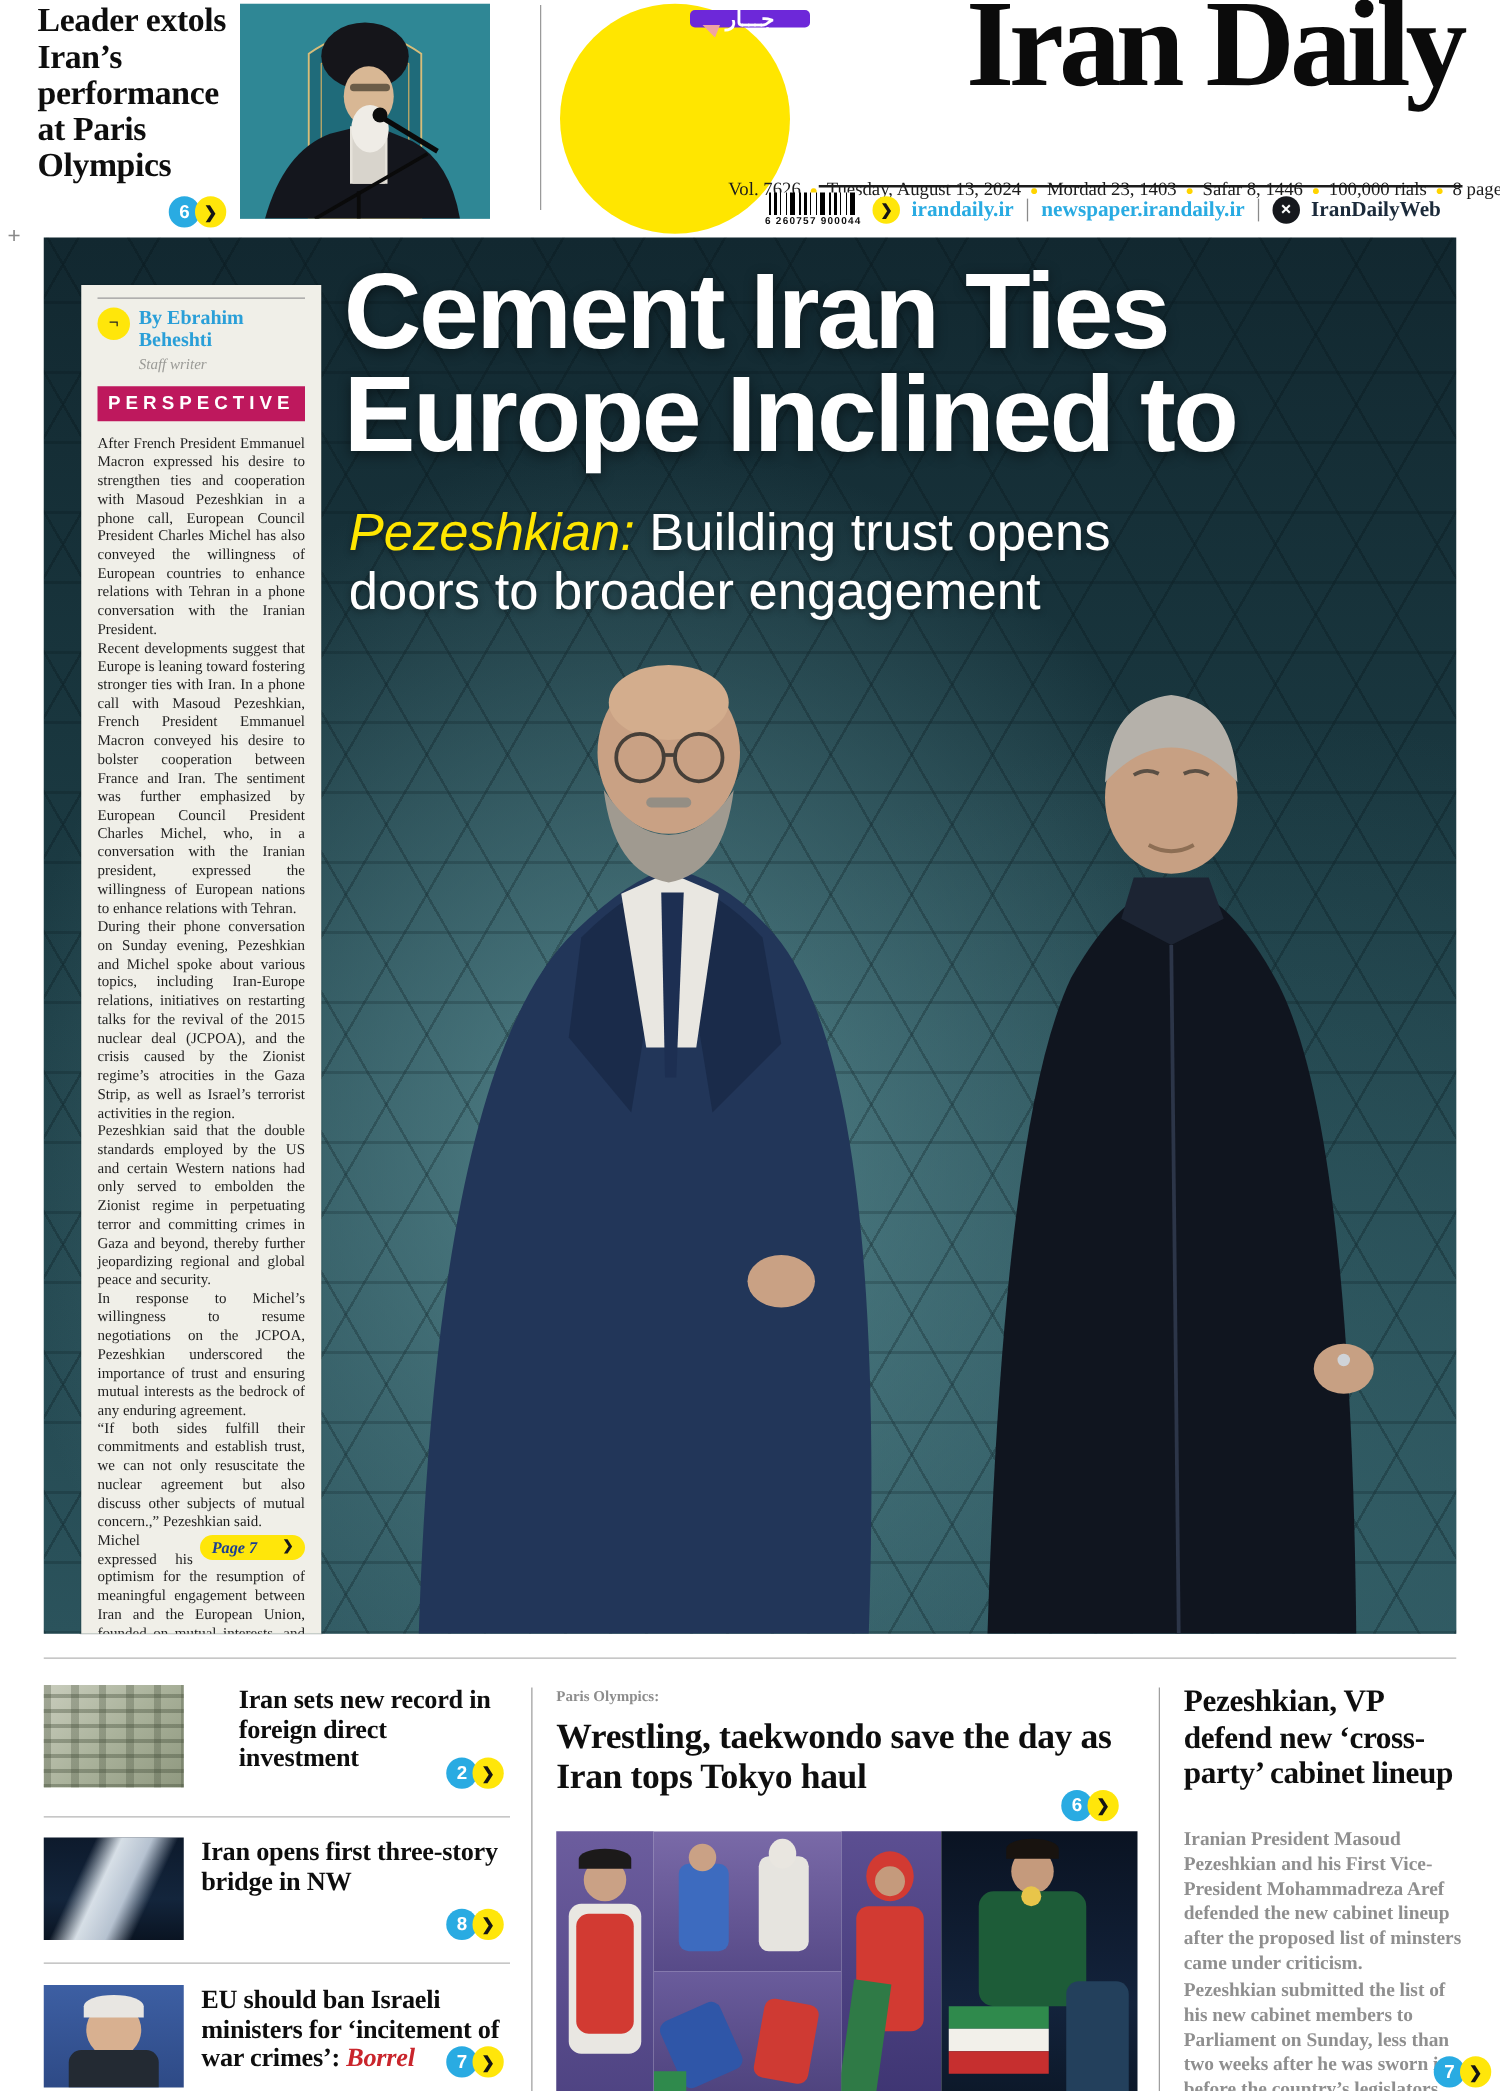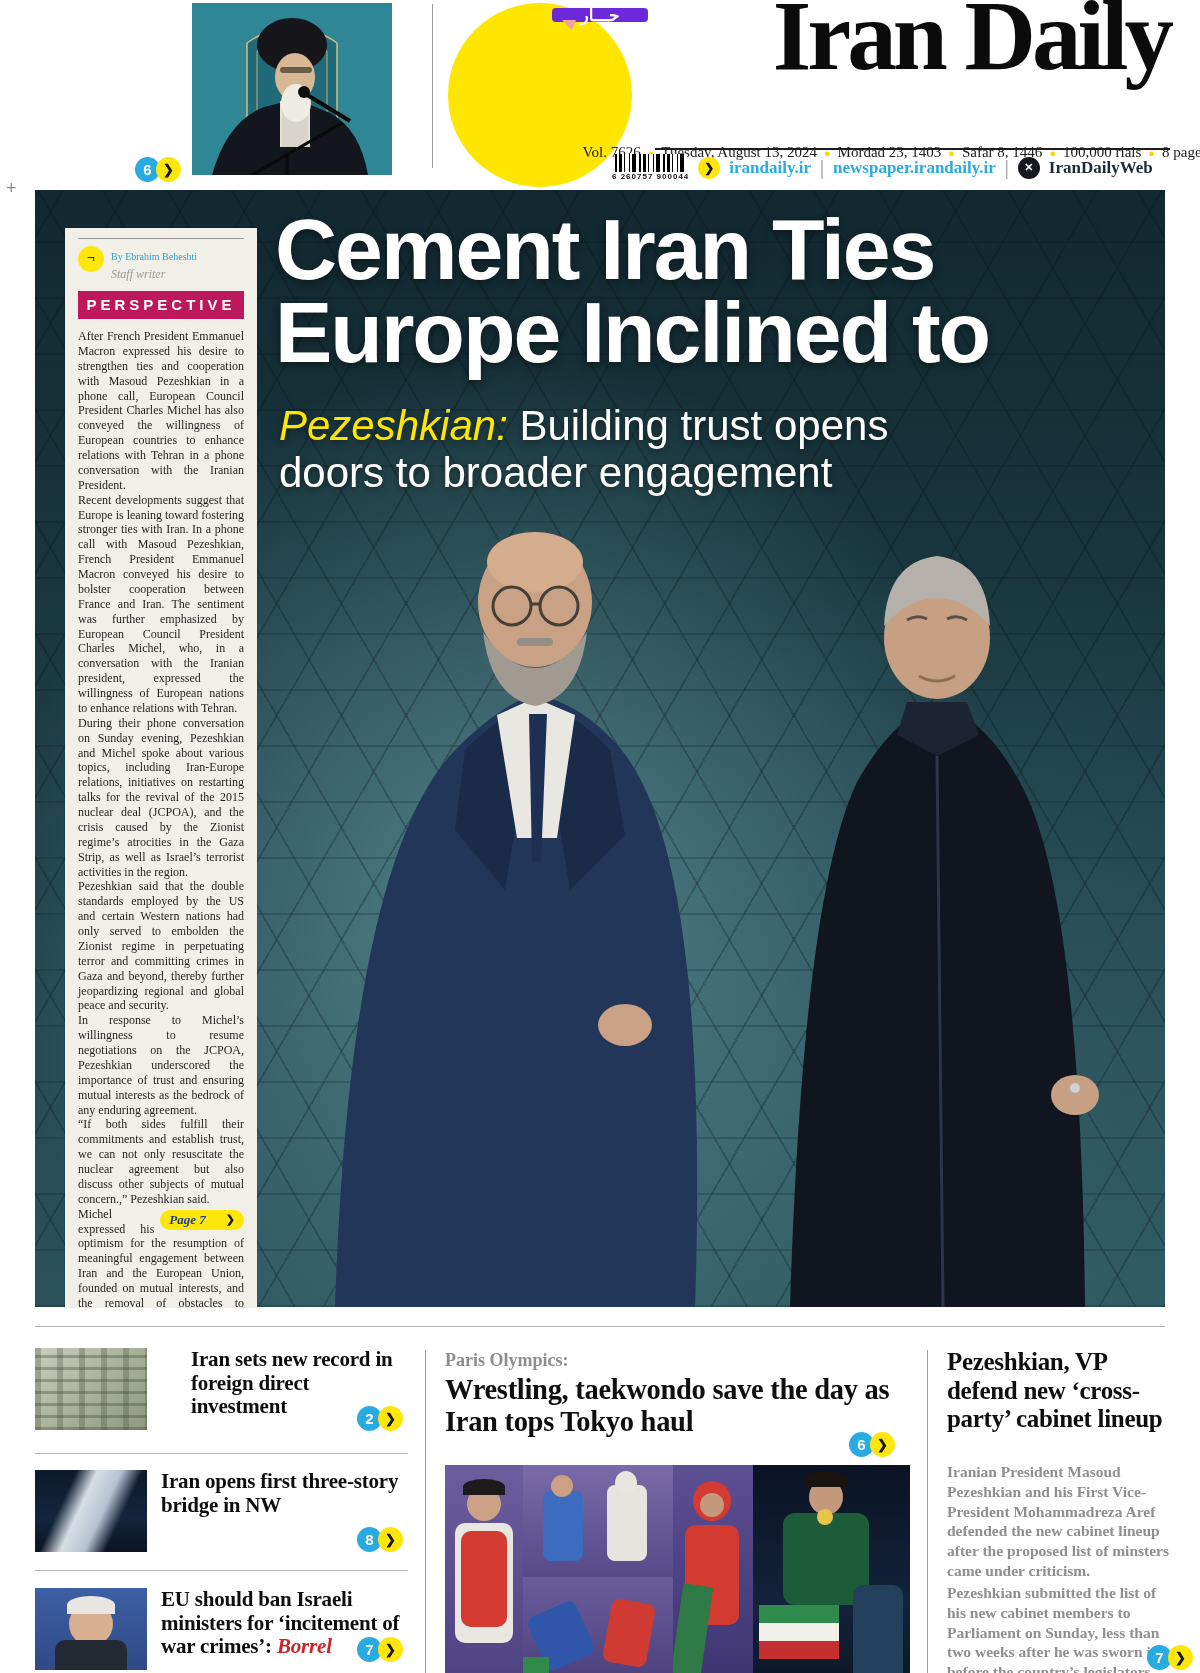--- a/index.html
+++ b/index.html
@@ -70,21 +70,21 @@
   .men-svg{position:absolute;left:0;top:0;width:100%;height:100%;}
 
   
   .persp{left:65px;top:228px;width:192px;height:1079px;background:#f0efe8;overflow:hidden;
          box-shadow:0 0 0 1px rgba(0,0,0,.08);}
   .persp-inner{padding:10px 13px 8px 13px;}
   .byline-rule{height:1px;background:#9a9a9a;margin-bottom:7px;}
   .byline-row{display:flex;gap:7px;align-items:flex-start;margin-bottom:9px;}
   .byline-icon{width:26px;height:26px;border-radius:50%;background:#ffe60a;flex:0 0 26px;
                display:flex;align-items:center;justify-content:center;color:#222;font-weight:700;font-size:14px;}
-  .byline-name{color:#2a9fd8;font-weight:400;font-size:10px;line-height:1.1;}
+  .byline-name{color:#2a9fd8;font-weight:700;font-size:16px;line-height:1.1;}
   .byline-role{color:#9a9a96;font-style:italic;font-size:12px;}
   .persp-banner{background:#be185d;color:#fff;font-family:"Liberation Sans",sans-serif;
                 font-weight:700;font-size:15px;letter-spacing:4px;text-align:center;
                 padding:5px 0 6px 0;margin-bottom:10px;}
   .persp-body p{margin:0;font-size:12px;line-height:1.24;text-align:justify;color:#1f1f1f;}
   .page-pill{float:right;display:inline-flex;align-items:center;gap:20px;background:#ffe60a;
              border-radius:12px;padding:2px 9px;margin:3px 0 2px 6px;
              color:#1c3f94;font-weight:700;font-style:italic;font-size:13px;white-space:nowrap;}
   .page-pill .pc{color:#16181d;font-style:normal;font-size:11px;font-family:"Liberation Sans",sans-serif;}
 
@@ -99,33 +99,34 @@
   .accent-red{color:#c9252c;font-style:italic;}
   .thumb-money{background:
       repeating-linear-gradient(0deg, rgba(60,70,50,.35) 0 3px, transparent 3px 12px),
       repeating-linear-gradient(90deg, rgba(70,80,60,.3) 0 6px, transparent 6px 22px),
       linear-gradient(135deg,#c9cdbd 0%,#aab29b 50%,#8f987f 100%);}
   .thumb-bridge{background:
       linear-gradient(115deg, rgba(220,230,240,0) 28%, rgba(225,233,240,.95) 42%, rgba(200,212,226,.9) 58%, rgba(220,230,240,0) 72%),
       linear-gradient(180deg,#0d1a2c 0%,#13253c 60%,#0a1422 100%);}
   .thumb-borrell{background:linear-gradient(180deg,#3d5fa3 0%,#2e4a86 100%);}
 
-  .kicker{color:#8d8d8d;font-weight:700;font-size:18px;}
+  .kicker{color:#8d8d8d;font-weight:700;font-size:12px;}
   .mid-h{font-size:28.5px;font-weight:700;line-height:1.12;letter-spacing:-.3px;color:#0e0e0e;}
   .collage{left:445px;top:1465px;width:465px;height:230px;display:flex;}
   .cpanel{position:relative;height:100%;overflow:hidden;}
   .right-h{font-size:25px;font-weight:700;line-height:1.14;letter-spacing:-.3px;color:#0e0e0e;}
   .right-body p{margin:0 0 2px 0;color:#8f8f8f;font-weight:700;font-size:15.5px;line-height:1.28;}
   .shape{position:absolute;}
 </style>
 </head>
 <body>
 
 <div id="page">
 
+  <div class="abs top-headline">Leader extols Iran’s performance at Paris Olympics</div>
   <div class="abs badge-row" style="left:135px;top:157px;">
     <span class="badge-blue">6</span>
     <span class="badge-arrow">❯</span>
   </div>
 
   <div class="abs leader-photo">
     <svg viewBox="0 0 200 172" width="200" height="172">
       <rect x="0" y="0" width="200" height="172" fill="#2f8795"></rect>
       <path d="M55 172 L55 40 Q100 8 145 40 L145 172 Z" fill="#1f6b7a" stroke="#d8bd7a" stroke-width="1.5"></path>
       <path d="M65 172 L65 48 Q100 22 135 48 L135 172 Z" fill="none" stroke="#c8ab66" stroke-width="1"></path>

